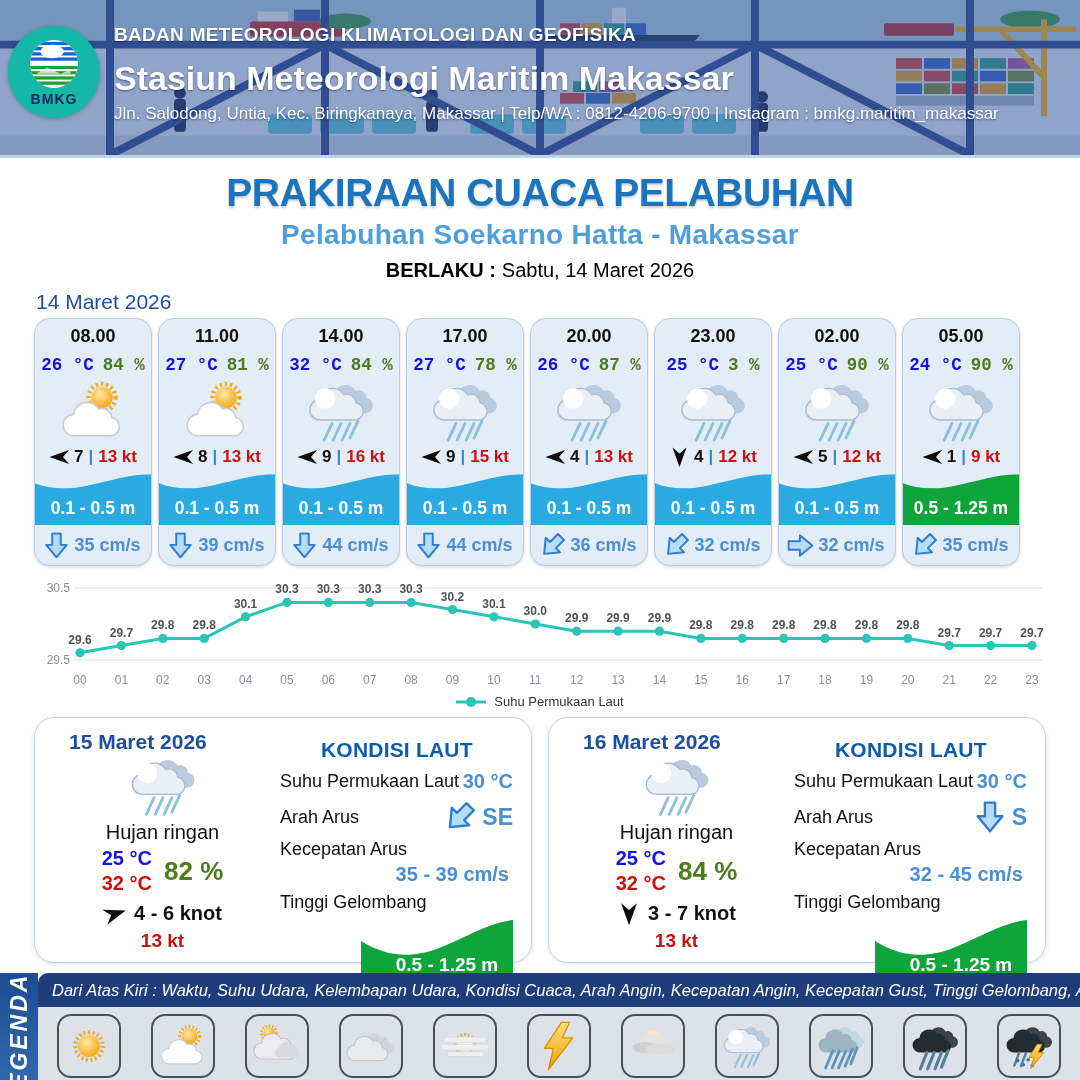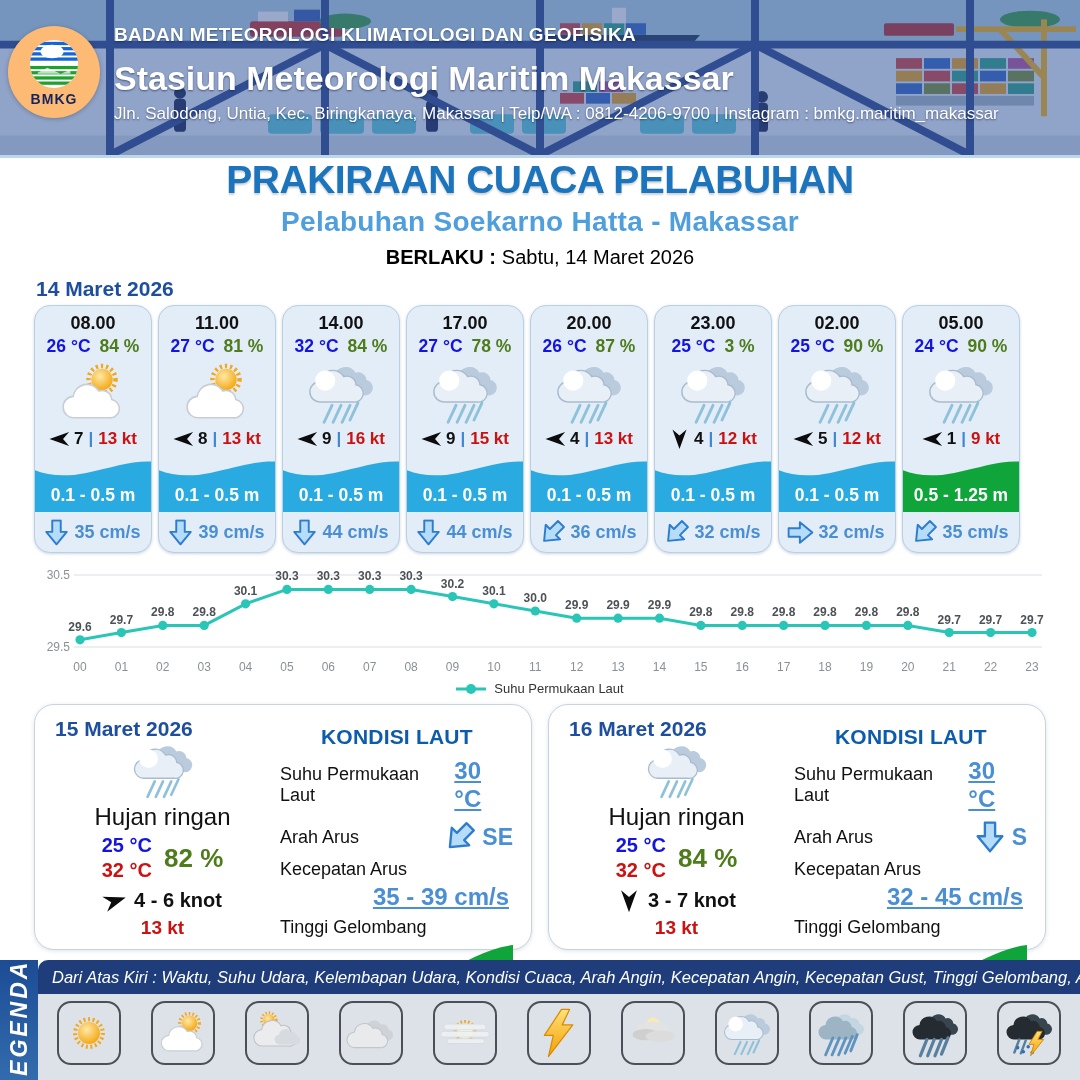--- a/index.html
+++ b/index.html
@@ -3,46 +3,46 @@
 <meta charset="utf-8">
 <style>
   html,body{margin:0;padding:0;background:#eef1f4;}
   *{box-sizing:border-box;}
   .poster{width:1080px;height:1080px;margin:0 auto;background:#ffffff;position:relative;overflow:hidden;
           font-family:"Liberation Sans",sans-serif;color:#111;}
 
   
   .hdr{position:relative;height:158px;border-bottom:3px solid #bcd7ec;overflow:hidden;}
   .hdr-art{position:absolute;inset:0;width:100%;height:100%;}
-  .logo-chip{position:absolute;left:8px;top:26px;width:92px;height:92px;background:#fdba74;border-radius:46px;
+  .logo-chip{position:absolute;left:8px;top:26px;width:92px;height:92px;background:#14b8a6;border-radius:46px;
              display:flex;flex-direction:column;align-items:center;justify-content:center;z-index:3;
              box-shadow:0 1px 4px rgba(0,0,0,.25);}
   .logo-chip svg{width:52px;height:52px;}
   .logo-text{font-size:14px;font-weight:bold;color:#14235e;letter-spacing:1px;margin-top:1px;}
   .hdr-text{position:absolute;left:114px;top:24px;z-index:3;color:#fff;text-shadow:0 1px 2px rgba(10,20,60,.55);}
   .hdr-org{font-size:19px;font-weight:bold;letter-spacing:.3px;}
   .hdr-station{font-size:34px;font-weight:bold;margin-top:13px;}
   .hdr-contact{font-size:17px;margin-top:6px;}
 
   
-  .title-block{text-align:center;}
+  .title-block{text-align:center;padding-top:13px;}
   .main-title{font-size:39px;font-weight:bold;color:#1b74bc;letter-spacing:-.5px;
               text-shadow:0 2px 2px rgba(0,0,0,.18);}
   .sub-title{font-size:28px;font-weight:bold;color:#4f9fdd;margin-top:4px;letter-spacing:.3px;}
   .valid-row{display:flex;justify-content:center;gap:110px;margin-top:8px;font-size:20px;color:#000;}
   .valid-row b{font-weight:bold;margin-right:6px;}
 
   
-  .date-label{margin:8px 0 4px 36px;font-size:21px;font-weight:bold;color:#1d4f9e;}
+  .date-label{margin:8px 0 4px 36px;font-size:21px;font-weight:normal;color:#1d4f9e;}
   .fc-row{display:flex;gap:6px;margin:0 34px;}
   .fc-card{width:118px;height:248px;background:#e3edf8;border:1.5px solid #b9cfe6;border-radius:16px;
            overflow:hidden;display:flex;flex-direction:column;align-items:center;
            box-shadow:0 1px 3px rgba(60,90,130,.25);}
   .fc-time{font-size:18px;font-weight:bold;margin-top:7px;}
-  .fc-th{display:flex;gap:9px;font-size:17.5px;font-weight:bold;margin-top:2px;}
+  .fc-th{display:flex;gap:9px;font-size:17.5px;font-weight:bold;margin-top:8px;font-family:Liberation Mono, monospace;}
   .fc-temp{color:#1414e0;}
   .fc-hum{color:#4e7c1c;}
   .fc-icon{width:74px;height:72px;}
   .fc-wind{display:flex;align-items:center;gap:4px;font-size:17px;font-weight:bold;}
   .fc-wind .sep{color:#3f87d6;margin:0 1px;}
   .fc-gust{color:#cc1111;}
   .wave-sec{width:100%;margin-top:auto;}
   .wave-crest{display:block;width:100%;height:21px;}
   .wave-fill{height:33px;display:flex;align-items:center;justify-content:center;
              color:#fff;font-weight:bold;font-size:17.5px;}
@@ -54,36 +54,36 @@
   .chart-wrap{margin:6px 34px 0;}
   .chart-wrap svg{display:block;}
   .chart-legend{display:flex;justify-content:center;align-items:center;gap:8px;
                 font-size:13px;color:#333;margin-top:-4px;}
 
   
   .day-row{display:flex;gap:16px;margin:8px 34px 0;}
   .day-card{flex:1;height:246px;background:#fff;border:1.5px solid #c7d3e2;border-radius:20px;
             padding:12px 18px 10px 20px;display:flex;gap:10px;box-shadow:0 1px 4px rgba(80,100,130,.18);}
   .dc-left{width:215px;display:flex;flex-direction:column;align-items:center;}
-  .dc-date{font-size:21px;font-weight:bold;color:#1d4f9e;align-self:flex-start;margin-left:0;}
+  .dc-date{font-size:21px;font-weight:bold;color:#1d4f9e;align-self:flex-start;margin-left:14px;}
   .dc-icon{width:86px;height:80px;margin-top:-4px;}
-  .dc-cond{font-size:24px;margin-top:0px;}
+  .dc-cond{font-size:20px;margin-top:0px;}
   .dc-temps{display:flex;align-items:center;gap:12px;margin-top:2px;}
   .dc-temps .tcol{display:flex;flex-direction:column;font-size:20px;font-weight:bold;line-height:1.25;}
   .t-min{color:#1414e0;}
   .t-max{color:#cc1111;}
   .dc-hum{font-size:26px;font-weight:bold;color:#4e7c1c;}
   .dc-wind{display:flex;align-items:center;gap:7px;font-size:20px;font-weight:bold;margin-top:6px;}
   .dc-gust{font-size:19px;font-weight:bold;color:#cc1111;margin-top:5px;}
   .dc-right{flex:1;padding-top:8px;}
   .sea-title{font-size:21px;font-weight:bold;color:#0d5cab;letter-spacing:.2px;margin-left:41px;}
   .sea-row{display:flex;justify-content:space-between;align-items:center;margin-top:8px;}
   .sea-row.col{flex-direction:column;align-items:stretch;margin-top:6px;}
   .sea-label{font-size:18px;color:#111;}
-  .sea-val{font-size:24px;font-weight:bold;color:#4a8fd3;text-decoration:underline;}
+  .sea-val{font-size:20px;font-weight:bold;color:#4a8fd3;}
   .sea-dir{display:flex;align-items:center;gap:8px;font-size:23px;font-weight:bold;color:#4a8fd3;}
   .sea-speed{align-self:flex-end;margin-top:3px;margin-right:4px;}
   .dc-wave{align-self:flex-end;width:152px;height:70px;margin-top:2px;}
   .dc-wave text{fill:#fff;font-weight:bold;font-size:19px;font-family:"Liberation Sans",sans-serif;}
 
   
   .legend-sec{display:flex;height:132px;margin-top:10px;}
   .legend-strip{width:38px;background:linear-gradient(180deg,#356fb0,#1c4c94);
                 writing-mode:vertical-rl;transform:rotate(180deg);
                 display:flex;align-items:center;justify-content:center;

